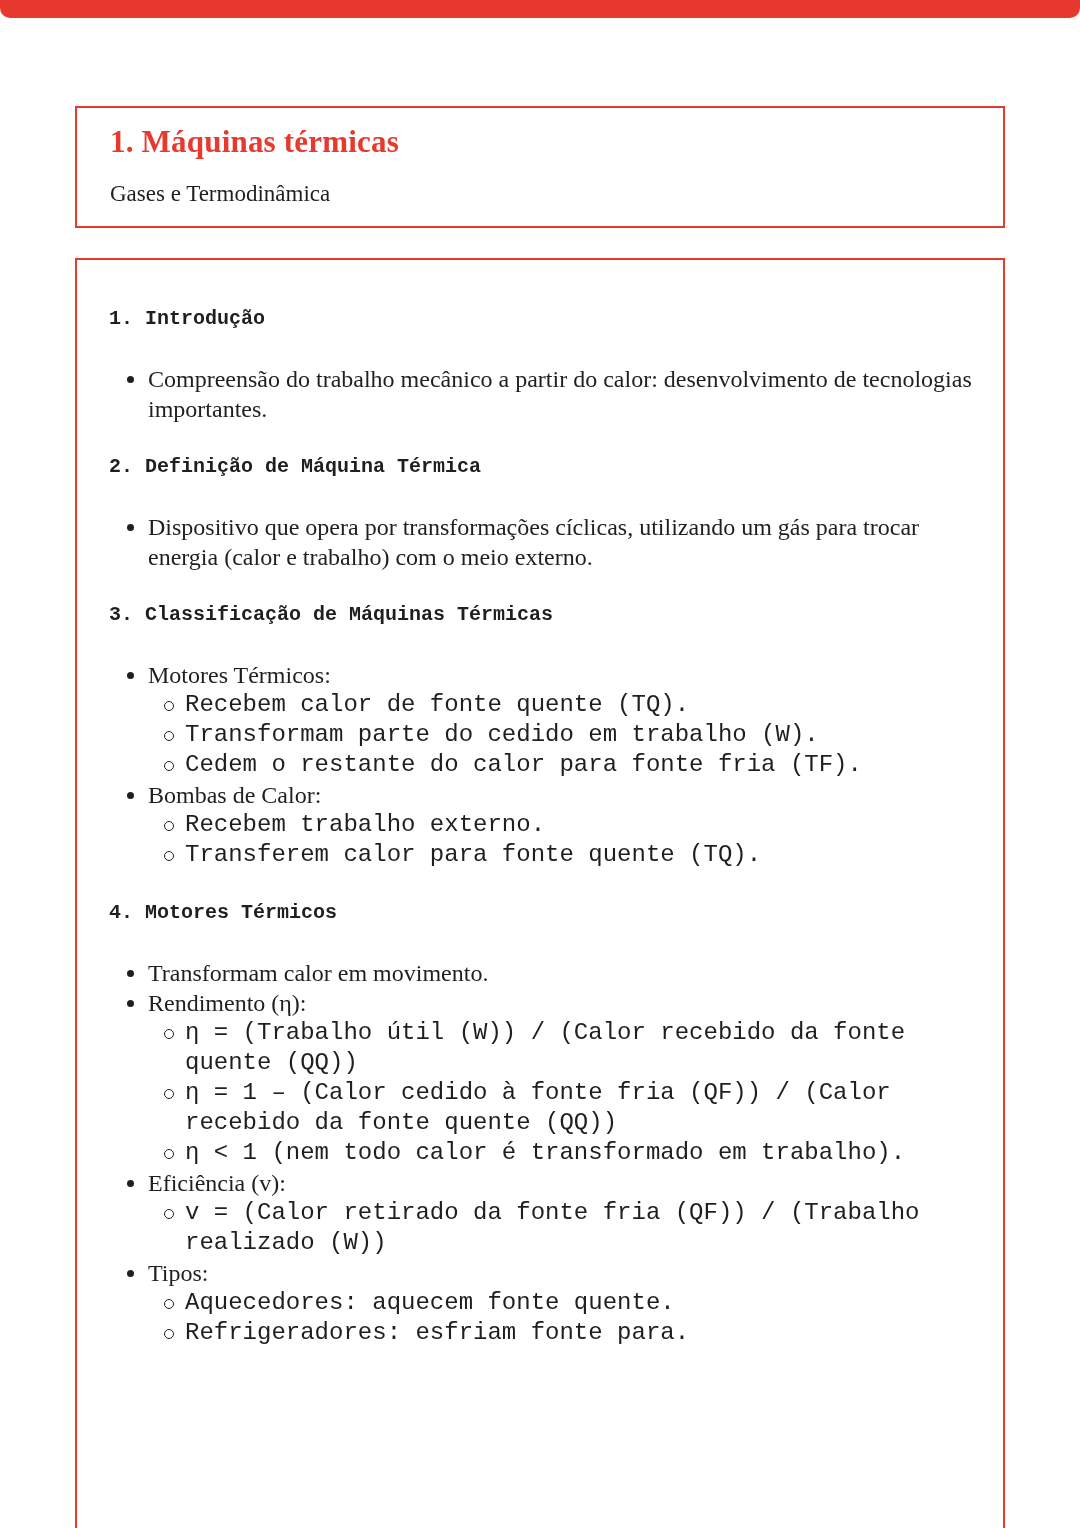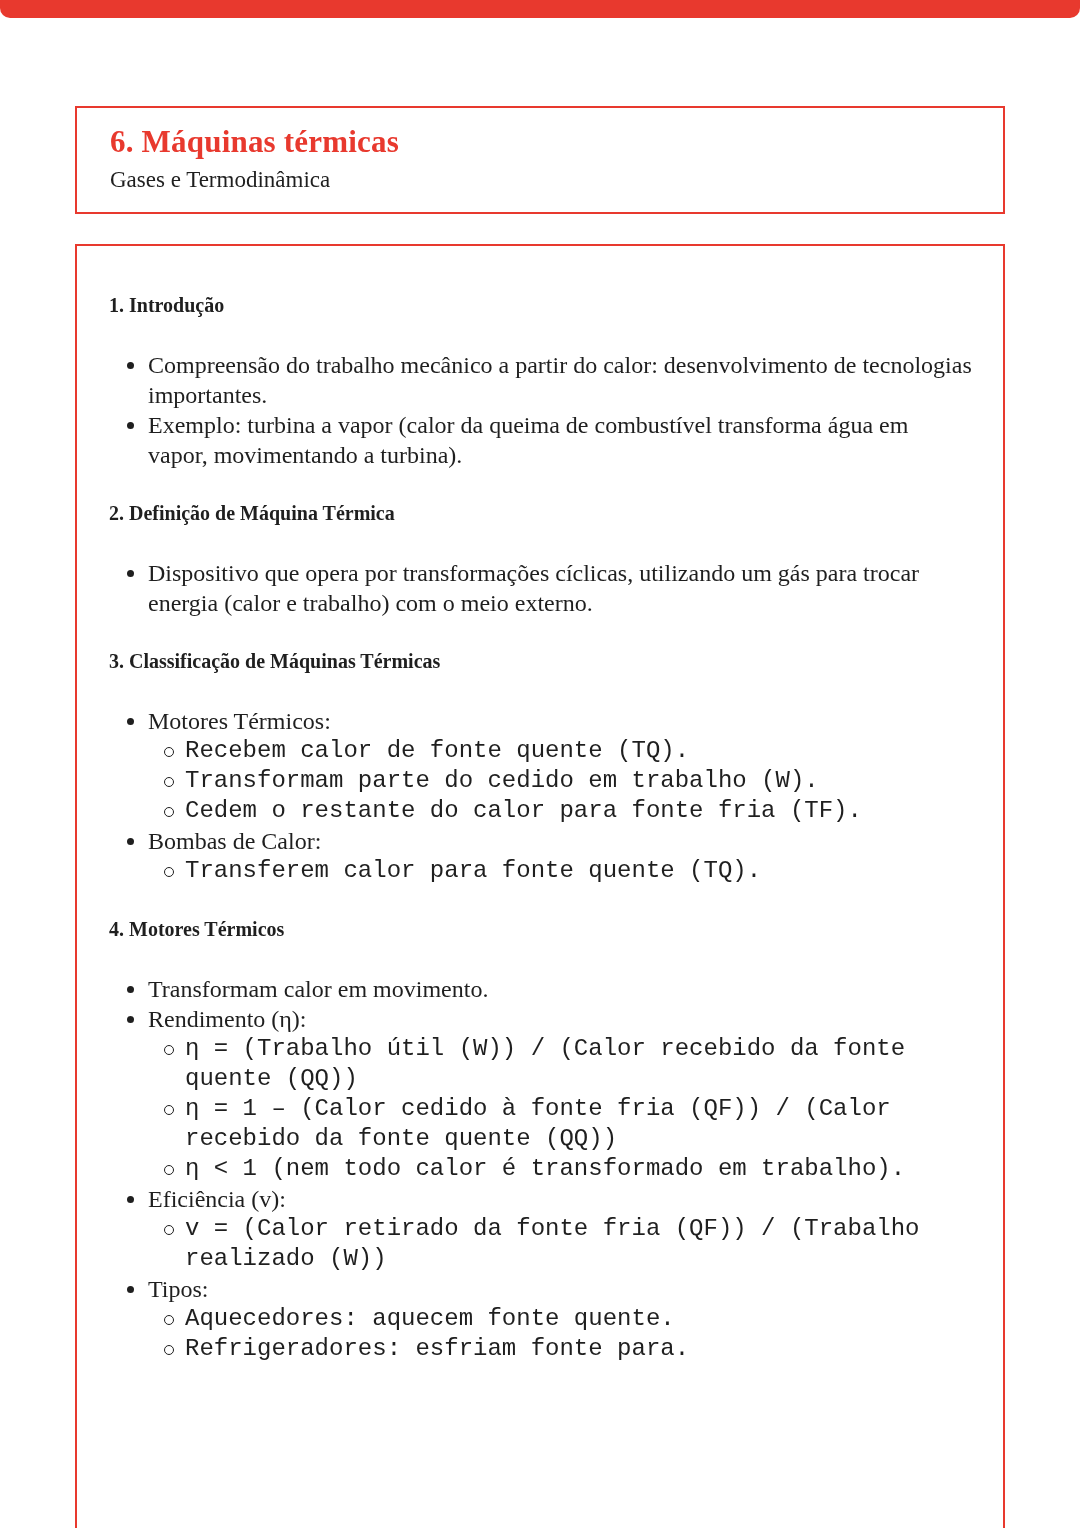--- a/index.html
+++ b/index.html
@@ -30,36 +30,37 @@
   .title {
     color: var(--accent);
     font-size: 31px;
     font-weight: bold;
     line-height: 40px;
     letter-spacing: 0.2px;
   }
   .subtitle {
     font-size: 23px;
     line-height: 32px;
-    margin-top: 2px;
+    margin-top: 16px;
     color: #1f1f1f;
   }
   .content-box {
     width: 930px;
     height: 1340px;
     margin: 30px 0 0 75px;
     border: 2px solid var(--accent);
     padding: 16px 30px 30px 30px;
     background: #ffffff;
   }
   .section-heading {
     font-size: 20px;
     font-weight: bold;
     line-height: 30px;
     margin: 28px 0 30px 2px;
+    font-family: Liberation Mono, monospace;
   }
   ul.bullets {
     list-style: none;
     margin: 0;
     padding: 0;
     font-size: 24px;
   }
   ul.bullets li {
     position: relative;
     line-height: 30px;
@@ -87,47 +88,47 @@
     border: 1.5px solid #1f1f1f;
     background: transparent;
   }
 </style>
 </head>
 <body style="--accent: #e8392e; color: rgb(31, 31, 31);">
 
 <div class="topbar"></div>
 
 <div class="header-box">
-  <div class="title">6. Máquinas térmicas</div>
+  <div class="title">1. Máquinas térmicas</div>
   <div class="subtitle">Gases e Termodinâmica</div>
 </div>
 
 <div class="content-box">
   <div id="sections">
       <div class="section">
         <div class="section-heading">1. Introdução</div>
         <ul class="bullets">
           <li class="l1">Compreensão do trabalho mecânico a partir do calor: desenvolvimento de tecnologias importantes.</li>
-          <li class="l1">Exemplo: turbina a vapor (calor da queima de combustível transforma água em vapor, movimentando a turbina).</li>
         </ul>
       </div>
       <div class="section">
         <div class="section-heading">2. Definição de Máquina Térmica</div>
         <ul class="bullets">
           <li class="l1">Dispositivo que opera por transformações cíclicas, utilizando um gás para trocar energia (calor e trabalho) com o meio externo.</li>
         </ul>
       </div>
       <div class="section">
         <div class="section-heading">3. Classificação de Máquinas Térmicas</div>
         <ul class="bullets">
           <li class="l1">Motores Térmicos:</li>
           <li class="l2">Recebem calor de fonte quente (TQ).</li>
           <li class="l2">Transformam parte do cedido em trabalho (W).</li>
           <li class="l2">Cedem o restante do calor para fonte fria (TF).</li>
           <li class="l1">Bombas de Calor:</li>
+          <li class="l2">Recebem trabalho externo.</li>
           <li class="l2">Transferem calor para fonte quente (TQ).</li>
         </ul>
       </div>
       <div class="section">
         <div class="section-heading">4. Motores Térmicos</div>
         <ul class="bullets">
           <li class="l1">Transformam calor em movimento.</li>
           <li class="l1">Rendimento (η):</li>
           <li class="l2">η = (Trabalho útil (W)) / (Calor recebido da fonte quente (QQ))</li>
           <li class="l2">η = 1 – (Calor cedido à fonte fria (QF)) / (Calor recebido da fonte quente (QQ))</li>

